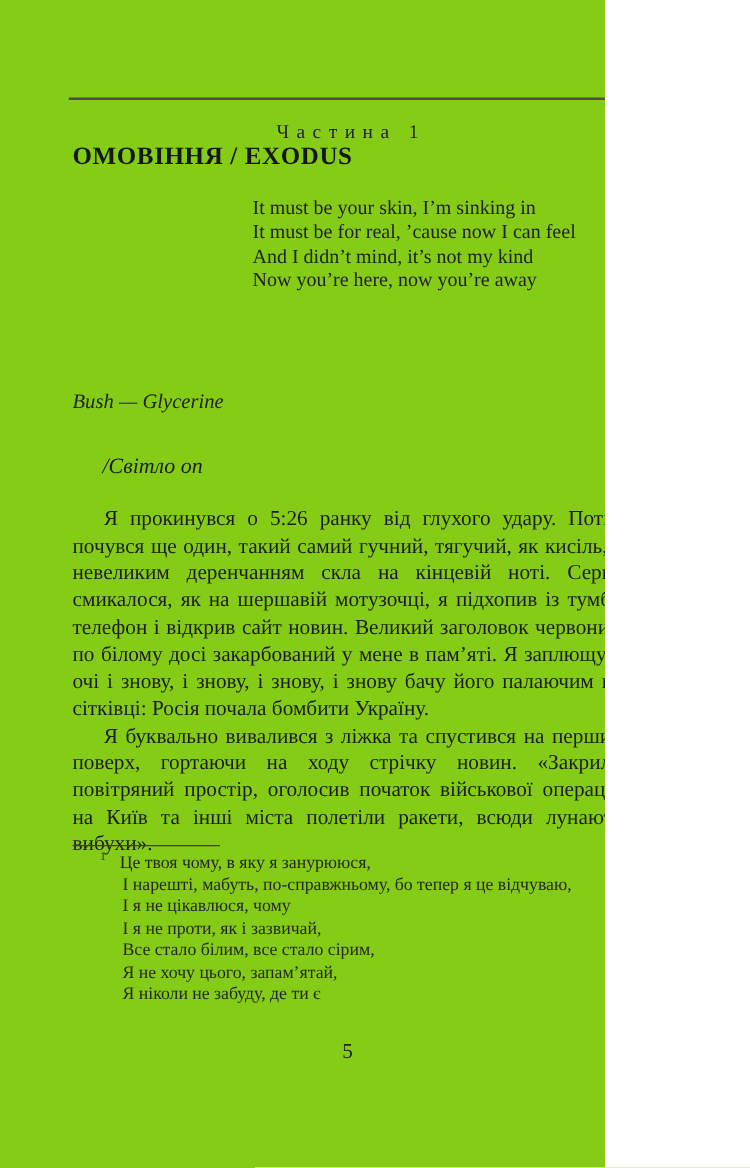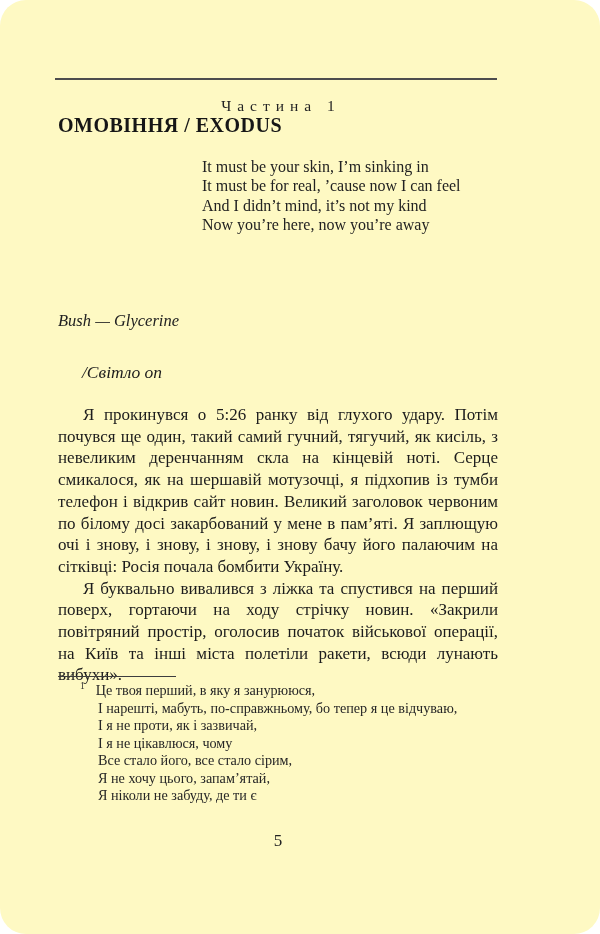--- a/index.html
+++ b/index.html
@@ -1,23 +1,22 @@
 <!DOCTYPE html>
 <html><head>
 <meta charset="utf-8">
 <style>
   html, body { margin:0; padding:0; background:#ffffff; }
   .page {
     position:relative;
-    width:600px; height:934px;
-    background:#fef9c3;
+    width:484px; height:934px;
+    background:#84cc16;
     color:#1d1d1d;
     font-family:"Liberation Serif", serif;
     overflow:hidden;
-    border-radius:26px;
   }
   .top-rule {
     position:absolute; left:55px; top:78px; width:442px;
     border-top:2px solid #4d4d4d; height:0;
   }
   .part-label {
     position:absolute; left:58px; top:97px; width:440px;
     text-align:center; font-size:15.5px; letter-spacing:6px; text-indent:6px;
     color:#242424;
   }
@@ -85,25 +84,25 @@
   <div class="section-marker">/Світло on</div>
 
   <div class="body-text">
     <p>Я прокинувся о 5:26 ранку від глухого удару. Потім почувся ще один, такий самий гучний, тягучий, як кисіль, з невеликим деренчанням скла на кінцевій ноті. Серце смикалося, як на шершавій мотузочці, я підхопив із тумби телефон і відкрив сайт новин. Великий заголовок червоним по білому досі закарбований у мене в пам’яті. Я заплющую очі і знову, і знову, і знову, і знову бачу його палаючим на сітківці: Росія почала бомбити Україну.</p>
     <p>Я буквально вивалився з ліжка та спустився на перший поверх, гортаючи на ходу стрічку новин. «Закрили повітряний простір, оголосив початок військової операції, на Київ та інші міста полетіли ракети, всюди лунають вибухи».</p>
   </div>
 
   <div class="footnote">
     <div class="fn-rule"></div>
     <div class="fn-lines">
-      <div><span class="fn-num">1</span><span>Це твоя перший, в яку я занурююся,</span></div>
+      <div><span class="fn-num">1</span><span>Це твоя чому, в яку я занурююся,</span></div>
       <div>І нарешті, мабуть, по-справжньому, бо тепер я це відчуваю,</div>
+      <div>І я не цікавлюся, чому</div>
       <div>І я не проти, як і зазвичай,</div>
-      <div>І я не цікавлюся, чому</div>
-      <div>Все стало його, все стало сірим,</div>
+      <div>Все стало білим, все стало сірим,</div>
       <div>Я не хочу цього, запам’ятай,</div>
       <div>Я ніколи не забуду, де ти є</div>
     </div>
   </div>
 
   <div class="page-number">5</div>
 
 </div>
 
 </body></html>

